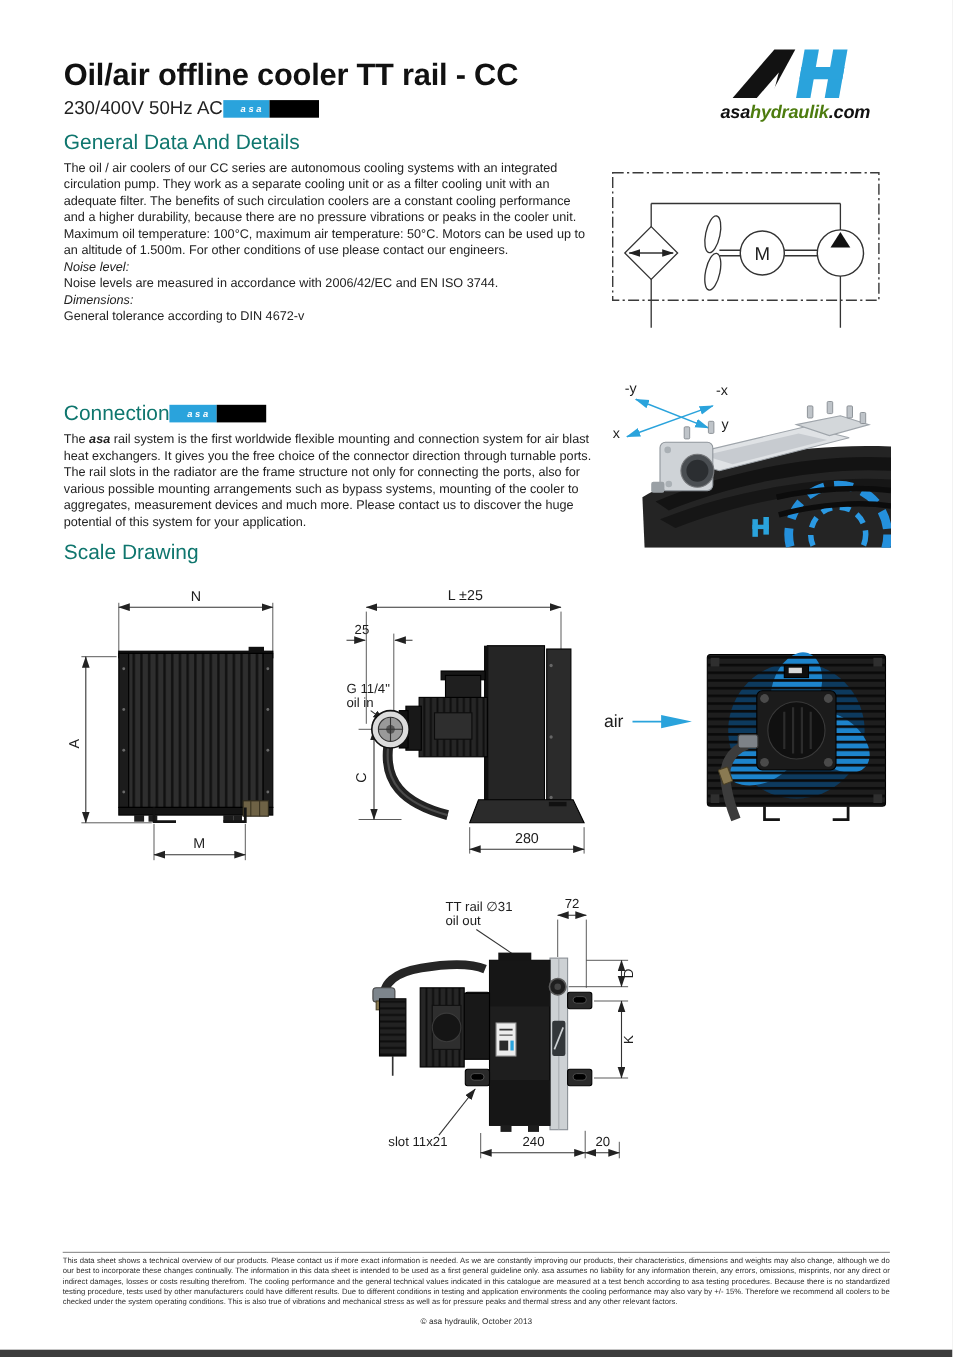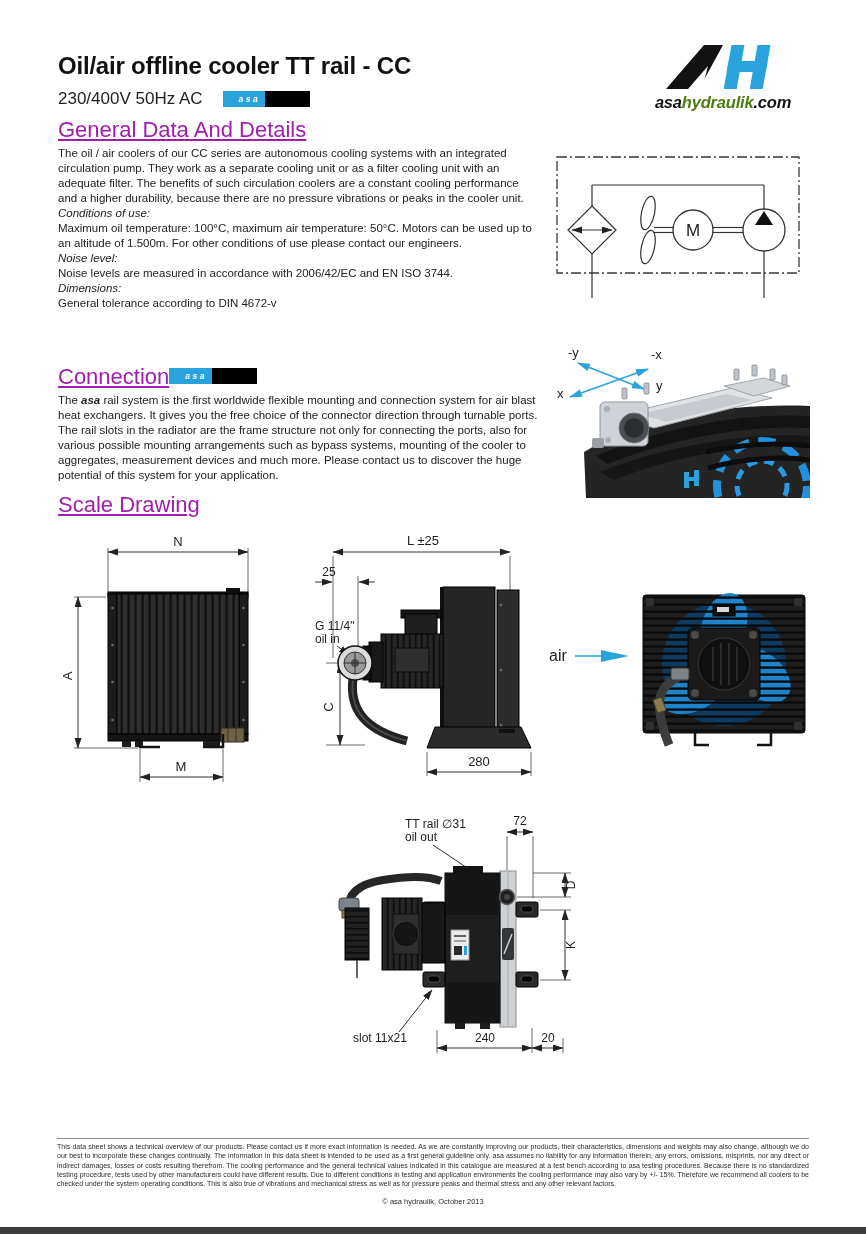--- a/index.html
+++ b/index.html
@@ -1,35 +1,35 @@
 <!DOCTYPE html>
 <html><head>
 <meta charset="utf-8">
 <style>
   html,body{margin:0;padding:0;background:#e8e8e8;}
   .page{position:relative;width:866px;height:1234px;background:#ffffff;margin:0 auto;
         font-family:"Liberation Sans",sans-serif;color:#1d1d1d;overflow:hidden;}
   .abs{position:absolute;}
 
   
-  .title{left:58px;top:52px;font-size:24px;font-weight:bold;letter-spacing:-.2px;color:#111;}
-  .subrow{left:58px;top:89px;display:flex;align-items:center;gap:20px;font-size:17px;color:#222;}
+  .title{left:58px;top:52px;font-size:28px;font-weight:bold;letter-spacing:-.2px;color:#111;}
+  .subrow{left:58px;top:89px;display:flex;align-items:center;gap:0;font-size:17px;color:#222;}
   .asarail{display:inline-flex;height:16px;color:#fff;font-style:italic;font-weight:bold;
            font-size:8.5px;letter-spacing:2.5px;line-height:16px;}
   .asarail .a{background:#2aa3dc;padding:0 5px 0 16px;}
   .asarail .r{background:#000;padding:16px 16px 0 6px;}
 
   .logo{left:634px;top:42px;width:178px;text-align:center;}
   .logo svg{display:block;margin:0 auto;}
   .logo-text{font-size:16.5px;font-weight:bold;font-style:italic;letter-spacing:-.2px;color:#111;margin-top:1px;}
   .logo-text .blue{color:#4d7c0f;}
 
   
   .col{left:58px;width:480px;font-size:11.5px;line-height:15px;color:#222;}
-  h2{font-size:22px;font-weight:400;color:#a21caf;margin:0 0 9px 0;text-decoration:underline;}
+  h2{font-size:19px;font-weight:400;color:#0f766e;margin:0 0 9px 0;}
   .col p{margin:0 0 0 0;}
   .lbl{font-style:italic;margin-top:14px;}
   .connrow{display:flex;align-items:center;margin:0 0 9px 0;}
 
   
   svg text{font-family:"Liberation Sans",sans-serif;fill:#1d1d1d;}
   .dim{stroke:#333;stroke-width:1;fill:none;}
   .ext{stroke:#444;stroke-width:.8;fill:none;}
   .edge{stroke:#000;stroke-width:1;}
 
@@ -89,21 +89,20 @@
       </g>
       <polygon points="2,47 40,3 59,3 35,47" fill="#121212"></polygon>
       <polygon points="24,47 44,24 38,47" fill="#ffffff"></polygon>
     </svg>
     <div class="logo-text"><span>asa</span><span class="blue">hydraulik</span><span>.com</span></div>
   </div>
 
   <div class="abs col" style="top:122px;">
     <h2>General Data And Details</h2>
     <p>The oil / air coolers of our CC series are autonomous cooling systems with an integrated circulation pump. They work as a separate cooling unit or as a filter cooling unit with an adequate filter. The benefits of such circulation coolers are a constant cooling performance and a higher durability, because there are no pressure vibrations or peaks in the cooler unit.</p>
-    <p class="lbl">Conditions of use:</p>
     <p>Maximum oil temperature: 100°C, maximum air temperature: 50°C. Motors can be used up to an altitude of 1.500m. For other conditions of use please contact our engineers.</p>
     <p class="lbl">Noise level:</p>
     <p>Noise levels are measured in accordance with 2006/42/EC and EN ISO 3744.</p>
     <p class="lbl">Dimensions:</p>
     <p>General tolerance according to DIN 4672-v</p>
   </div>
 
   <svg class="abs" style="left:548px;top:148px;" width="262" height="155" viewBox="0 0 262 155">
     <rect x="9" y="9" width="242" height="116" fill="none" stroke="#3a3a3a" stroke-width="1.3" stroke-dasharray="10 3 2 3"></rect>
     <g stroke="#333" stroke-width="1.2" fill="none">

